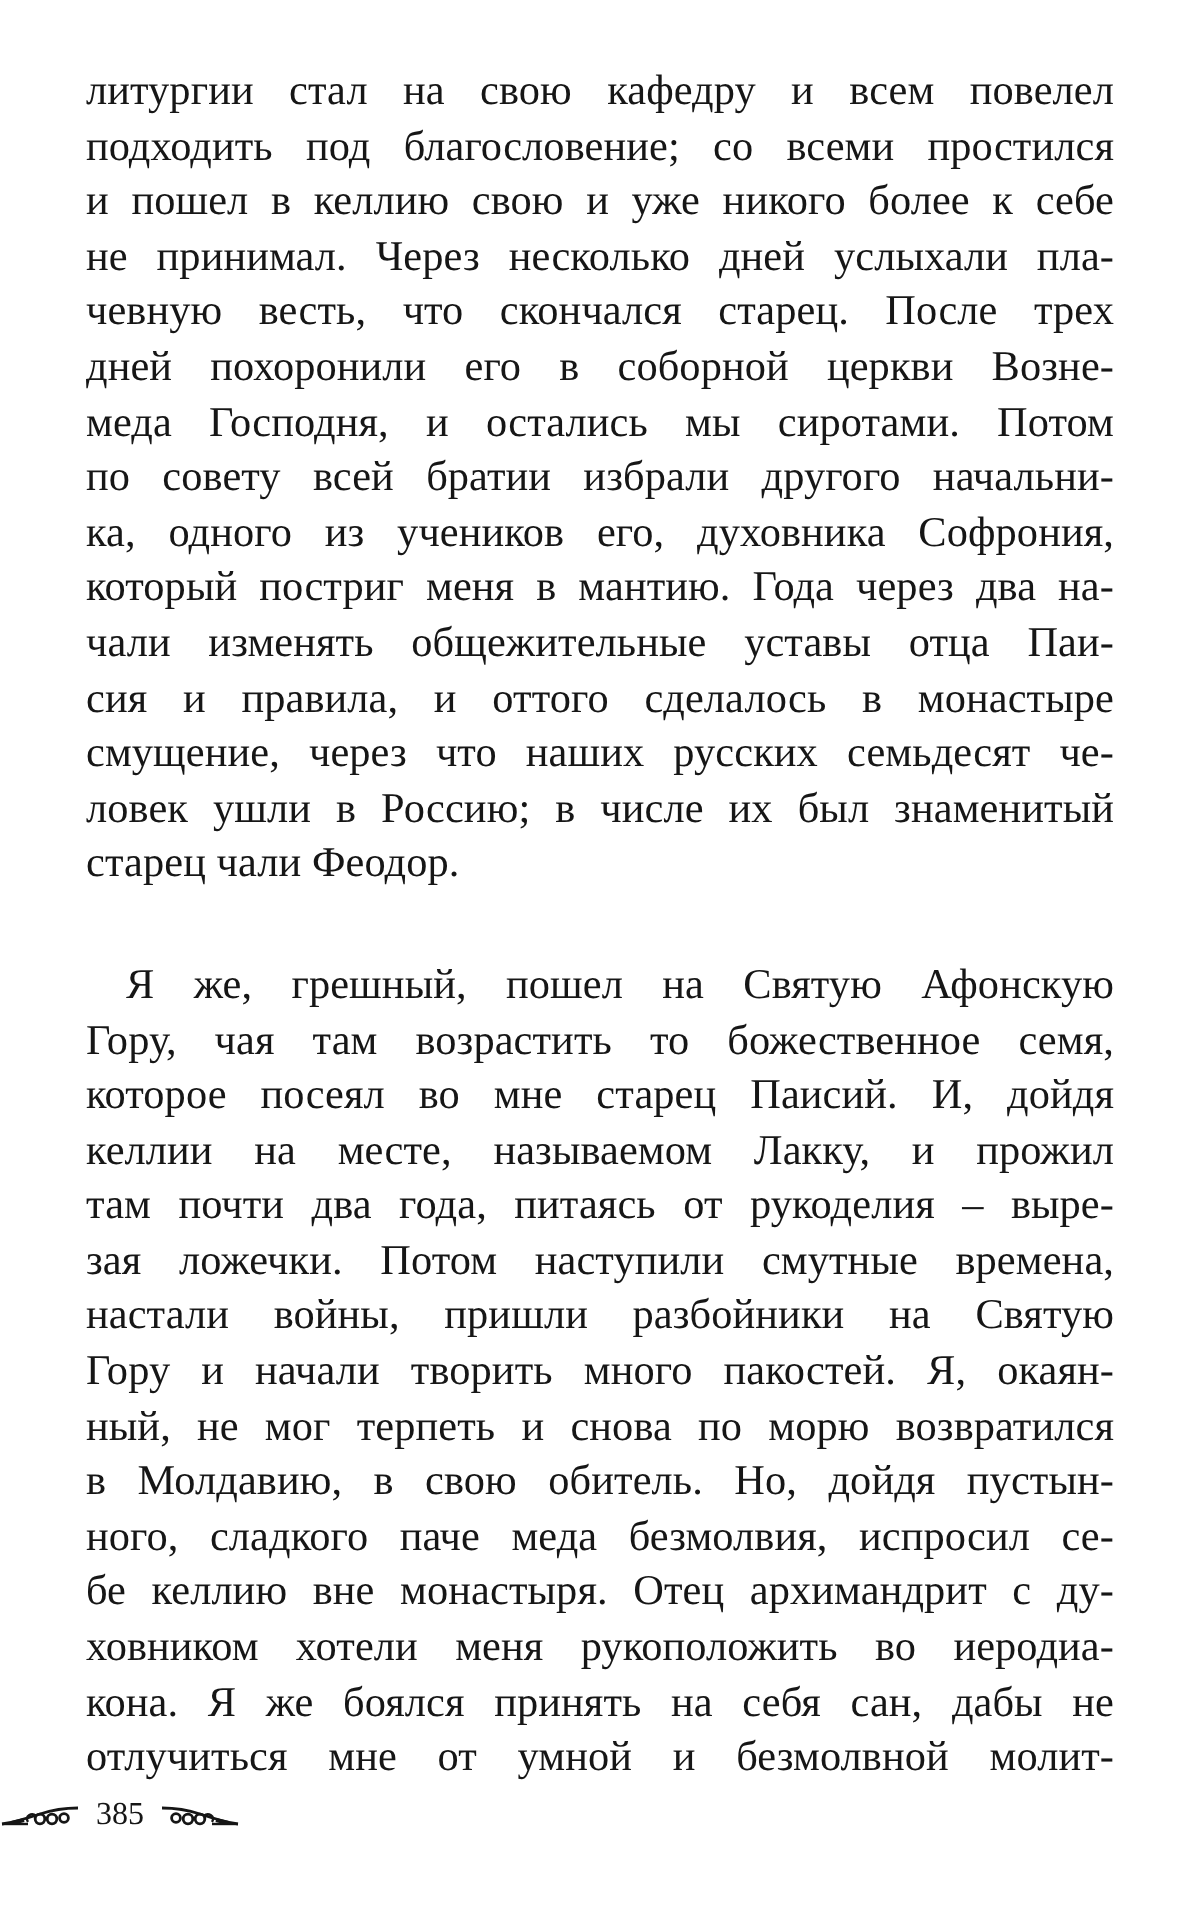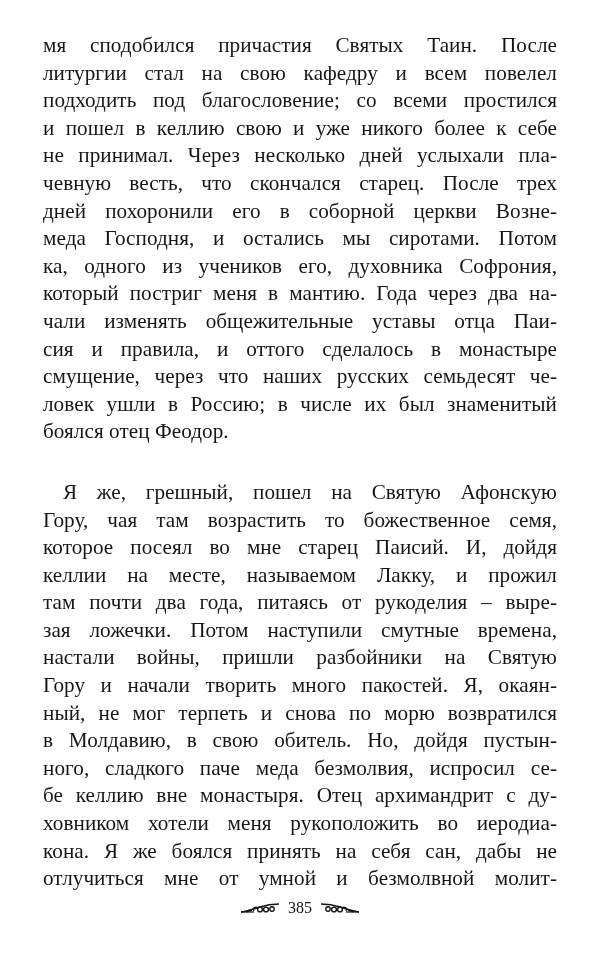--- a/index.html
+++ b/index.html
@@ -40,55 +40,55 @@
     }
     .folio {
       position: absolute;
       top: 898px;
       left: 0;
       width: 600px;
       text-align: center;
       font-size: 16px;
       line-height: 20px;
       display: flex;
-      justify-content: center;
+      justify-content: flex-start;
       align-items: center;
       gap: 8px;
     }
     .ornament {
       display: inline-block;
       width: 40px;
       height: 14px;
     }
     .ornament svg {
       width: 40px;
       height: 14px;
       display: block;
     }
   </style>
 </head>
 <body>
 
 <div class="page">
   <div>
-    <span class="line">мя сподобился причастия Святых Таин. После</span>
     <span class="line">литургии стал на свою кафедру и всем повелел</span>
     <span class="line">подходить под благословение; со всеми простился</span>
     <span class="line">и пошел в келлию свою и уже никого более к себе</span>
     <span class="line">не принимал. Через несколько дней услыхали пла-</span>
     <span class="line">чевную весть, что скончался старец. После трех</span>
     <span class="line">дней похоронили его в соборной церкви Возне-</span>
     <span class="line">меда Господня, и остались мы сиротами. Потом</span>
+    <span class="line">по совету всей братии избрали другого начальни-</span>
     <span class="line">ка, одного из учеников его, духовника Софрония,</span>
     <span class="line">который постриг меня в мантию. Года через два на-</span>
     <span class="line">чали изменять общежительные уставы отца Паи-</span>
     <span class="line">сия и правила, и оттого сделалось в монастыре</span>
     <span class="line">смущение, через что наших русских семьдесят че-</span>
     <span class="line">ловек ушли в Россию; в числе их был знаменитый</span>
-    <span class="line last">боялся отец Феодор.</span>
+    <span class="line last">старец чали Феодор.</span>
   </div>
   <div>
     <span class="line indent">Я же, грешный, пошел на Святую Афонскую</span>
     <span class="line">Гору, чая там возрастить то божественное семя,</span>
     <span class="line">которое посеял во мне старец Паисий. И, дойдя</span>
     <span class="line">келлии на месте, называемом Лакку, и прожил</span>
     <span class="line">там почти два года, питаясь от рукоделия – выре-</span>
     <span class="line">зая ложечки. Потом наступили смутные времена,</span>
     <span class="line">настали войны, пришли разбойники на Святую</span>
     <span class="line">Гору и начали творить много пакостей. Я, окаян-</span>

